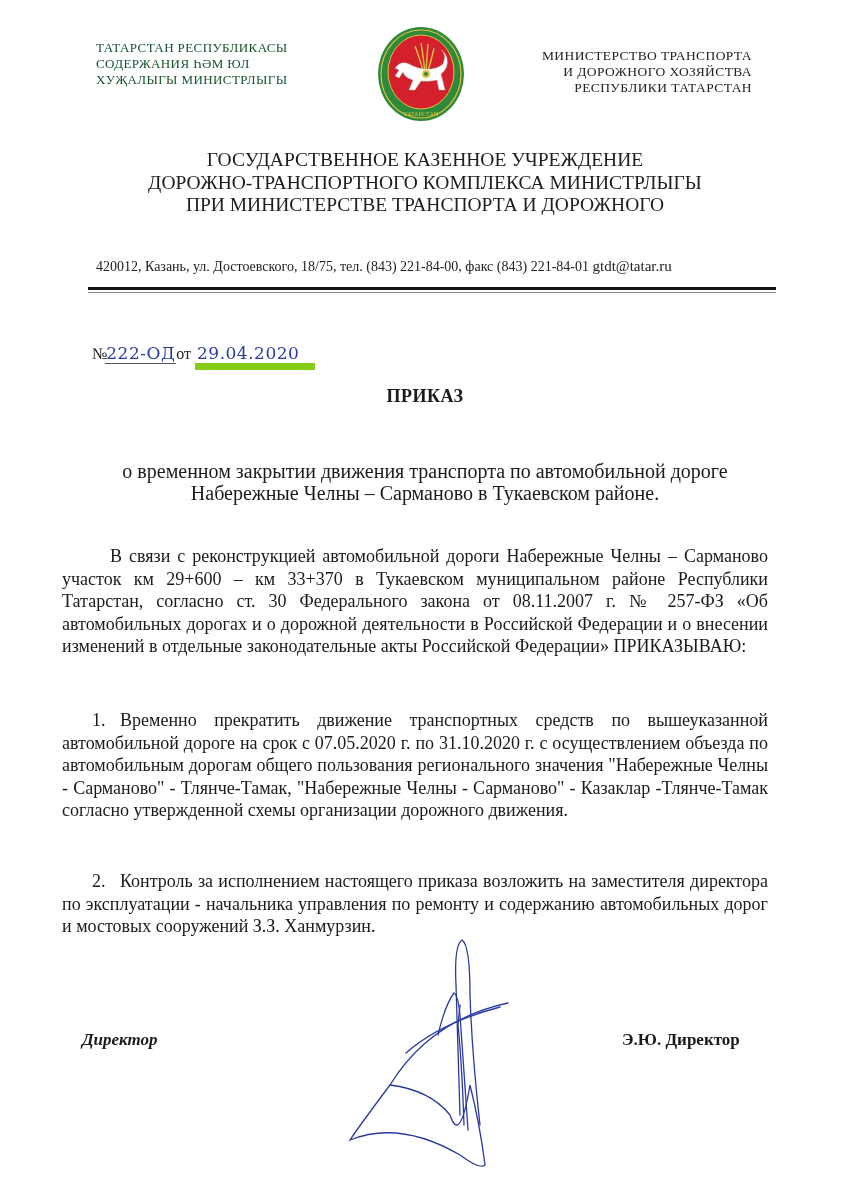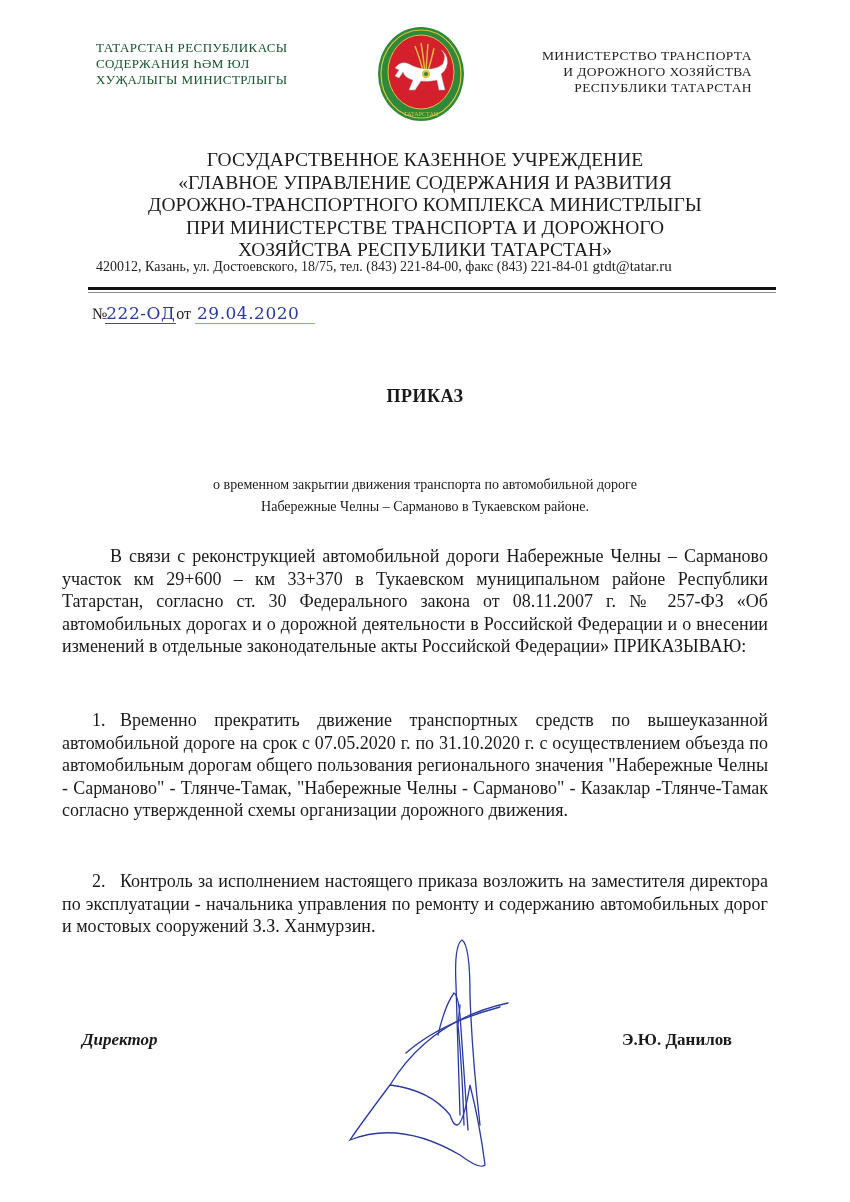--- a/index.html
+++ b/index.html
@@ -22,25 +22,25 @@
   .address { left: 96px; top: 258px; width: 700px; font-size: 14px; white-space: nowrap; color: #222; }
   .address .email { font-size: 15px; }
 
   .rule-thick { left: 88px; top: 287px; width: 688px; height: 3px; background: #111; }
   .rule-thin  { left: 88px; top: 292px; width: 688px; height: 1px; background: #8a8a8a; }
 
   .docno { left: 92px; top: 303px; font-size: 16px; white-space: nowrap; color: #222; }
   .hand { font-family: "DejaVu Serif", serif; color: #2a3aa0;
           font-size: 17px; letter-spacing: 0.5px; }
   .hand-num { display: inline-block; border-bottom: 1px solid #555; padding: 0 1px; margin-left: -2px; }
-  .hand-date { display: inline-block; border-bottom: 1px solid #84cc16; min-width: 118px; padding-left: 2px; }
+  .hand-date { display: inline-block; border-bottom: 7px solid #84cc16; min-width: 118px; padding-left: 2px; margin-top: 40px; }
 
   .title { left: 0; top: 386px; width: 850px; text-align: center; font-size: 18px;
            font-weight: bold; letter-spacing: 0.5px; }
-  .subject { left: 100px; top: 474px; width: 650px; text-align: center; font-size: 14px; line-height: 22px; }
+  .subject { left: 100px; top: 460px; width: 650px; text-align: center; font-size: 20px; line-height: 22px; }
   .subject div { white-space: nowrap; }
 
   .para { left: 62px; width: 706px; font-size: 18px; line-height: 22.5px; text-align: justify; }
   .para .ind { display: inline-block; width: 48px; }
   .p1 { top: 545px; }
   .p2 { top: 709px; }
   .p3 { top: 870px; }
   .p2 .ind, .p3 .ind { width: 30px; }
   .lnum { display: inline-block; width: 28px; }
 
@@ -78,24 +78,22 @@
 </svg>
 
 <div class="abs hdr-right">
   <div>МИНИСТЕРСТВО ТРАНСПОРТА</div>
   <div>И ДОРОЖНОГО ХОЗЯЙСТВА</div>
   <div>РЕСПУБЛИКИ ТАТАРСТАН</div>
 </div>
 
 <div class="abs org">
   <div>ГОСУДАРСТВЕННОЕ КАЗЕННОЕ УЧРЕЖДЕНИЕ</div>
-  <div>«ГЛАВНОЕ УПРАВЛЕНИЕ СОДЕРЖАНИЯ И РАЗВИТИЯ</div>
   <div>ДОРОЖНО-ТРАНСПОРТНОГО КОМПЛЕКСА МИНИСТРЛЫГЫ</div>
   <div>ПРИ МИНИСТЕРСТВЕ ТРАНСПОРТА И ДОРОЖНОГО</div>
-  <div>ХОЗЯЙСТВА РЕСПУБЛИКИ ТАТАРСТАН»</div>
 </div>
 
 <div class="abs address">
   <span>420012, Казань, ул. Достоевского, 18/75, тел. (843) 221-84-00, факс (843) 221-84-01</span>
   <span class="email">gtdt@tatar.ru</span>
 </div>
 
 <div class="abs rule-thick"></div>
 <div class="abs rule-thin"></div>
 
@@ -111,21 +109,21 @@
   <div>Набережные Челны – Сарманово в Тукаевском районе.</div>
 </div>
 
 <div class="abs para p1"><span class="ind"></span><span>В связи с реконструкцией автомобильной дороги Набережные Челны – Сарманово участок км 29+600 – км 33+370 в Тукаевском муниципальном районе Республики Татарстан, согласно ст. 30 Федерального закона от 08.11.2007 г. № 257-ФЗ «Об автомобильных дорогах и о дорожной деятельности в Российской Федерации и о внесении изменений в отдельные законодательные акты Российской Федерации» ПРИКАЗЫВАЮ:</span></div>
 
 <div class="abs para p2"><span class="ind"></span><span class="lnum">1.</span><span>Временно прекратить движение транспортных средств по вышеуказанной автомобильной дороге на срок с 07.05.2020 г. по 31.10.2020 г. с осуществлением объезда по автомобильным дорогам общего пользования регионального значения "Набережные Челны - Сарманово" - Тлянче-Тамак, "Набережные Челны - Сарманово" - Казаклар -Тлянче-Тамак согласно утвержденной схемы организации дорожного движения.</span></div>
 
 <div class="abs para p3"><span class="ind"></span><span class="lnum">2.</span><span>Контроль за исполнением настоящего приказа возложить на заместителя директора по эксплуатации - начальника управления по ремонту и содержанию автомобильных дорог и мостовых сооружений  З.З. Ханмурзин.</span></div>
 
 <div class="abs sig-title">Директор</div>
-<div class="abs sig-name">Э.Ю. Данилов</div>
+<div class="abs sig-name">Э.Ю. Директор</div>
 
 <svg class="abs signature" viewBox="0 0 200 250">
   <g fill="none" stroke="#2a3aa0" stroke-width="1.3" stroke-linecap="round">
     <path d="M140 190 Q138 120 136 60 Q134 20 142 15 Q150 20 150 70 Q152 130 160 200"></path>
     <path d="M148 205 Q144 150 140 90 Q138 70 134 68 Q125 80 118 110"></path>
     <path d="M144 200 Q142 140 138 100 L140 80"></path>
     <path d="M188 78 Q110 95 70 160 Q40 200 30 215 Q80 195 140 230 Q160 245 165 240
              Q160 200 150 160 Q140 220 130 190 Q110 165 70 160"></path>
     <path d="M180 82 Q120 98 86 128"></path>
   </g>

